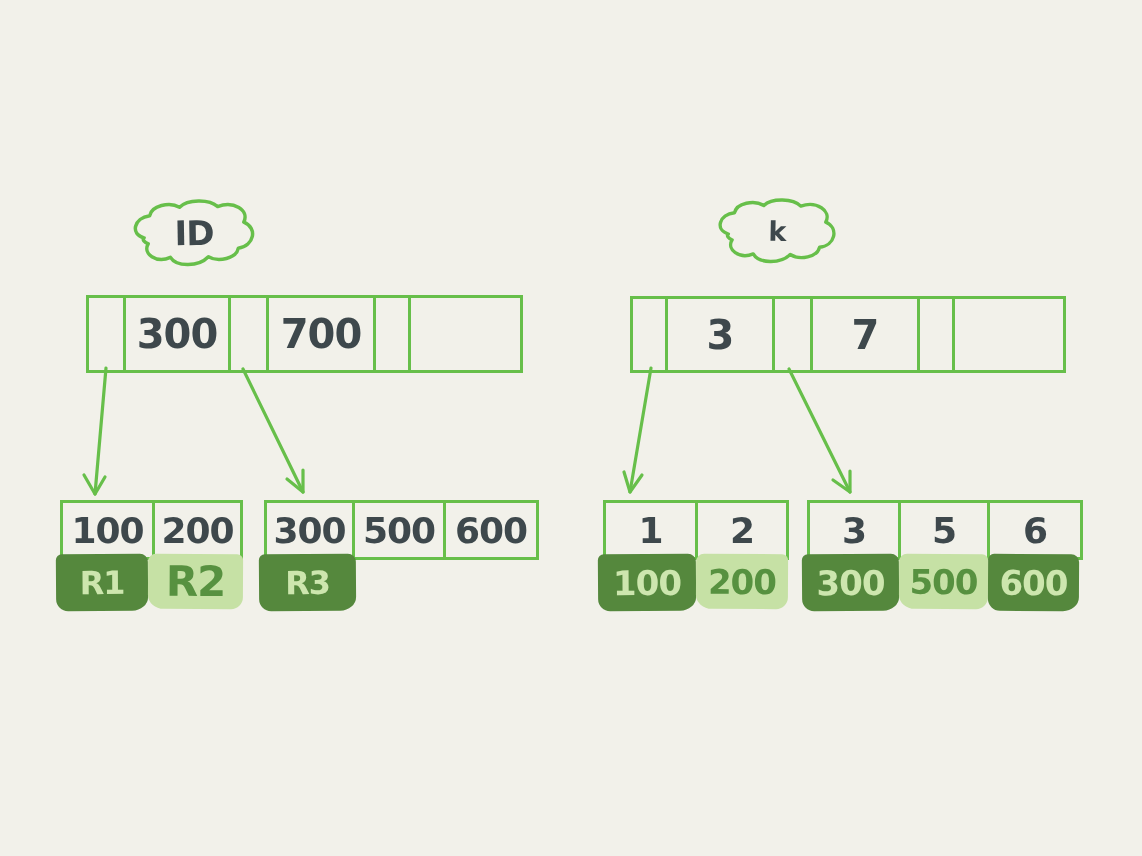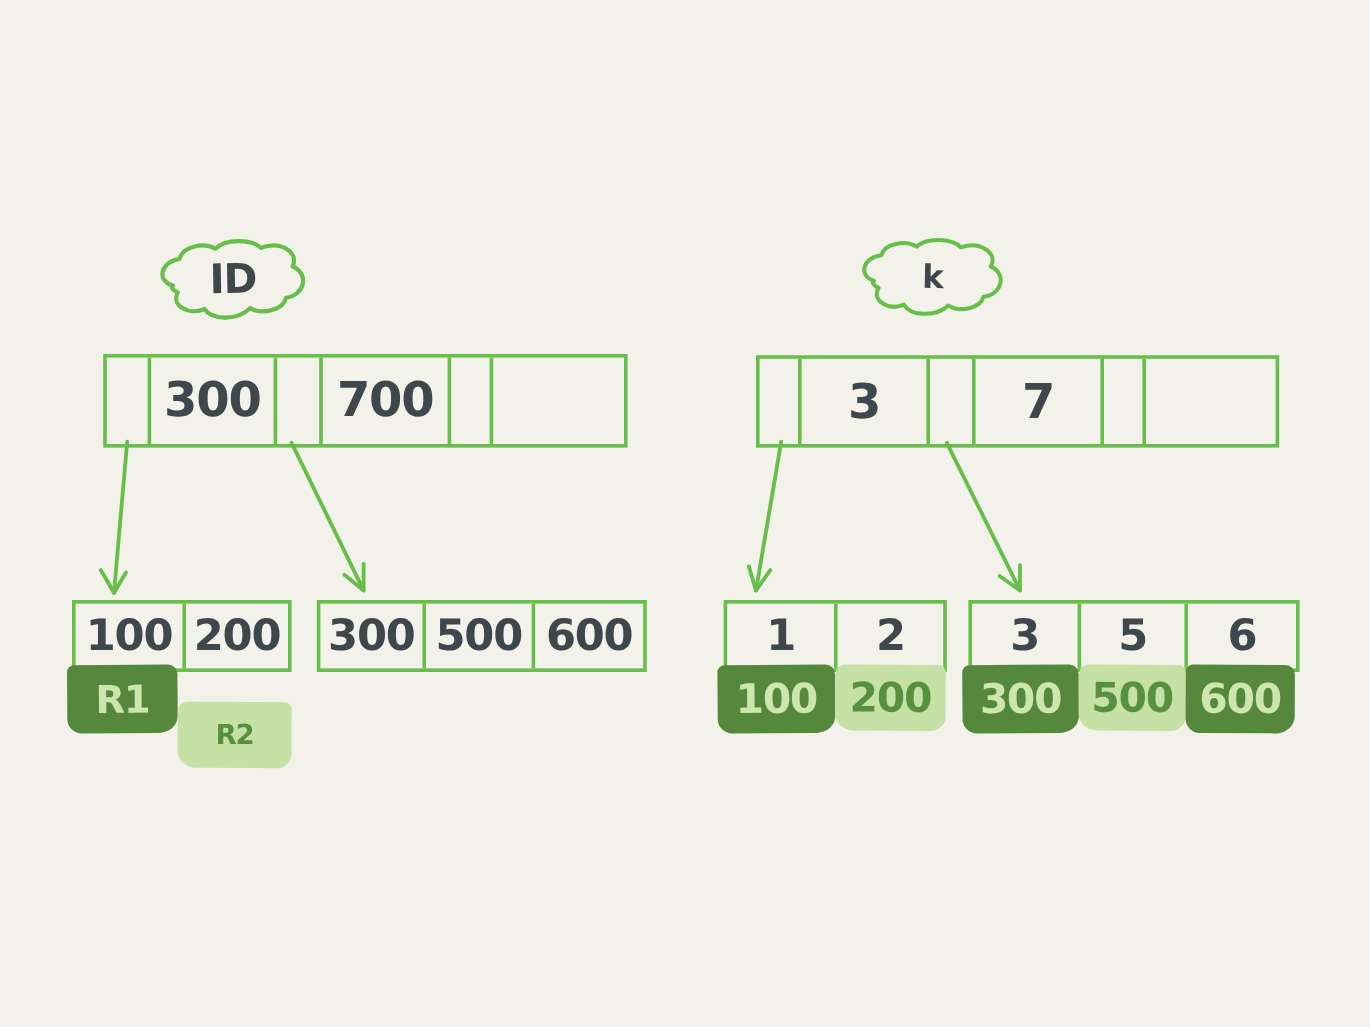--- a/index.html
+++ b/index.html
@@ -112,28 +112,29 @@
     <div class="cell" style="width:32px;"></div>
     <div class="cell"></div>
   </div>
 
   <div class="node leaf" style="left:60px;top:500px;width:177px;height:54px;">
     <div class="cell" style="width:89px;">100</div>
     <div class="cell">200</div>
   </div>
 
   <div class="rec dark r1" style="left:56px;top:554px;width:92px;height:57px;font-size:32px;">R1</div>
-  <div class="rec light r2" style="left:148px;top:554px;width:95px;height:55px;font-size:23px;margin-top:31px;">R2</div>
+  <div class="rec light r2" style="left:148px;top:554px;width:95px;height:55px;font-size:42px;">R2</div>
 
   <div class="node leaf" style="left:264px;top:500px;width:269px;height:54px;">
     <div class="cell" style="width:85px;">300</div>
     <div class="cell" style="width:88px;">500</div>
     <div class="cell">600</div>
   </div>
 
+  <div class="rec dark r1" style="left:259px;top:554px;width:97px;height:57px;font-size:32px;">R3</div>
 
   <div class="node leaf" style="left:603px;top:500px;width:180px;height:54px;">
     <div class="cell" style="width:89px;">1</div>
     <div class="cell">2</div>
   </div>
 
   <div class="rec dark r1" style="left:598px;top:554px;width:98px;height:57px;">100</div>
   <div class="rec light r2" style="left:696px;top:554px;width:92px;height:55px;">200</div>
 
   <div class="node leaf" style="left:807px;top:500px;width:270px;height:54px;">

